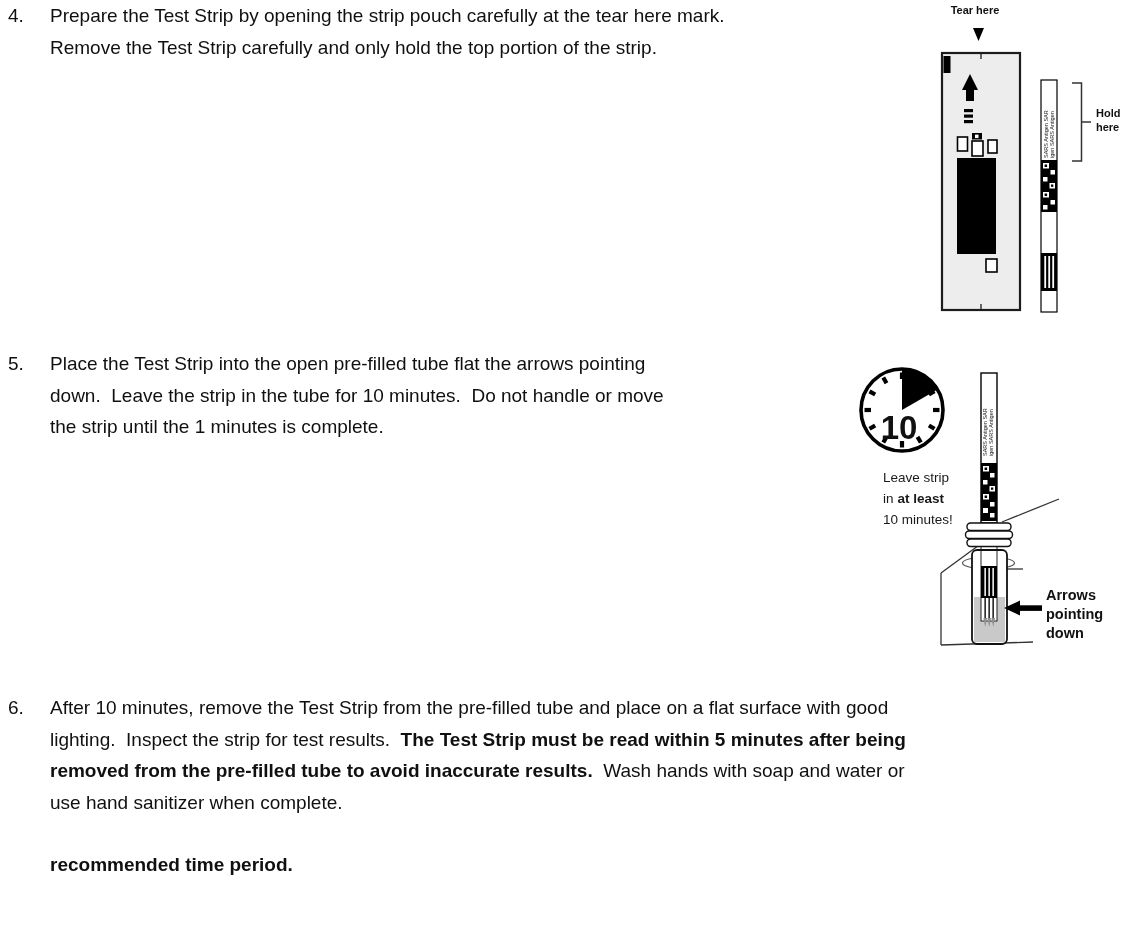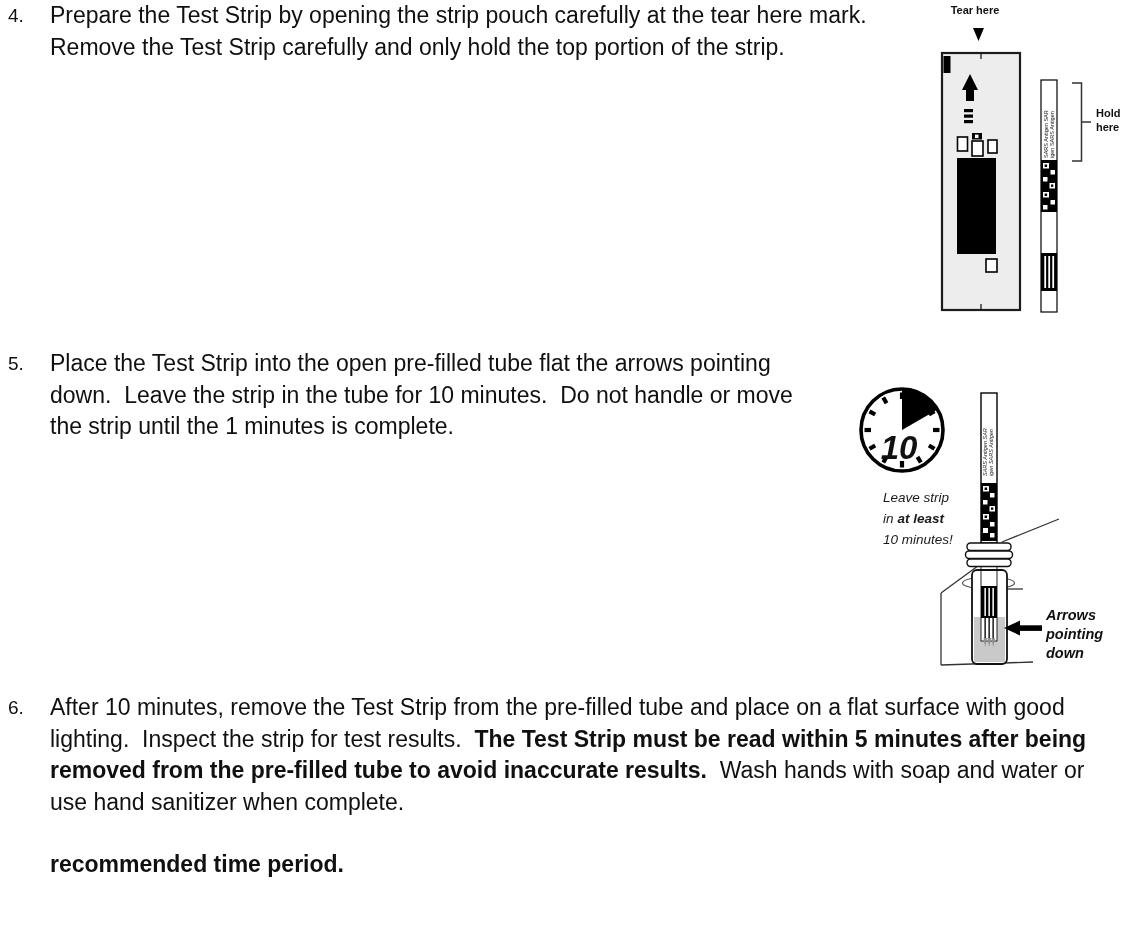--- a/index.html
+++ b/index.html
@@ -3,26 +3,26 @@
 <meta charset="utf-8">
 <style>
   html,body{margin:0;padding:0;background:#ffffff;}
   body{
     width:1131px;height:931px;position:relative;overflow:hidden;
     font-family:"Liberation Sans", sans-serif;color:#101010;
   }
   .step{position:absolute;left:8px;display:flex;align-items:flex-start;}
   .step-number{width:42px;flex:0 0 42px;font-size:19px;line-height:31.5px;}
   .step-lines{flex:1;}
-  .line{font-size:23px;line-height:31.5px;white-space:pre-wrap;}
+  .line{font-size:19px;line-height:31.5px;white-space:pre-wrap;}
   .b{font-weight:bold;}
   .note-block{position:absolute;left:50px;top:849px;}
   .fig{position:absolute;}
   .fig4{left:900px;top:0px;width:231px;height:330px;}
-  .fig5{left:850px;top:376px;width:281px;height:310px;font-style:italic;}
+  .fig5{left:850px;top:356px;width:281px;height:310px;}
   svg text{font-family:"Liberation Sans", sans-serif;fill:#111;}
   .figlabel{font-size:11px;font-weight:600;}
   .micro{font-size:5.5px;fill:#222;}
   .cap{font-size:13.5px;fill:#1a1a1a;}
   .cap .b{font-weight:bold;}
   .arrlabel{font-size:14.5px;font-weight:bold;}
   .clocknum{font-size:33px;font-weight:600;}
 </style>
 </head>
 <body>

